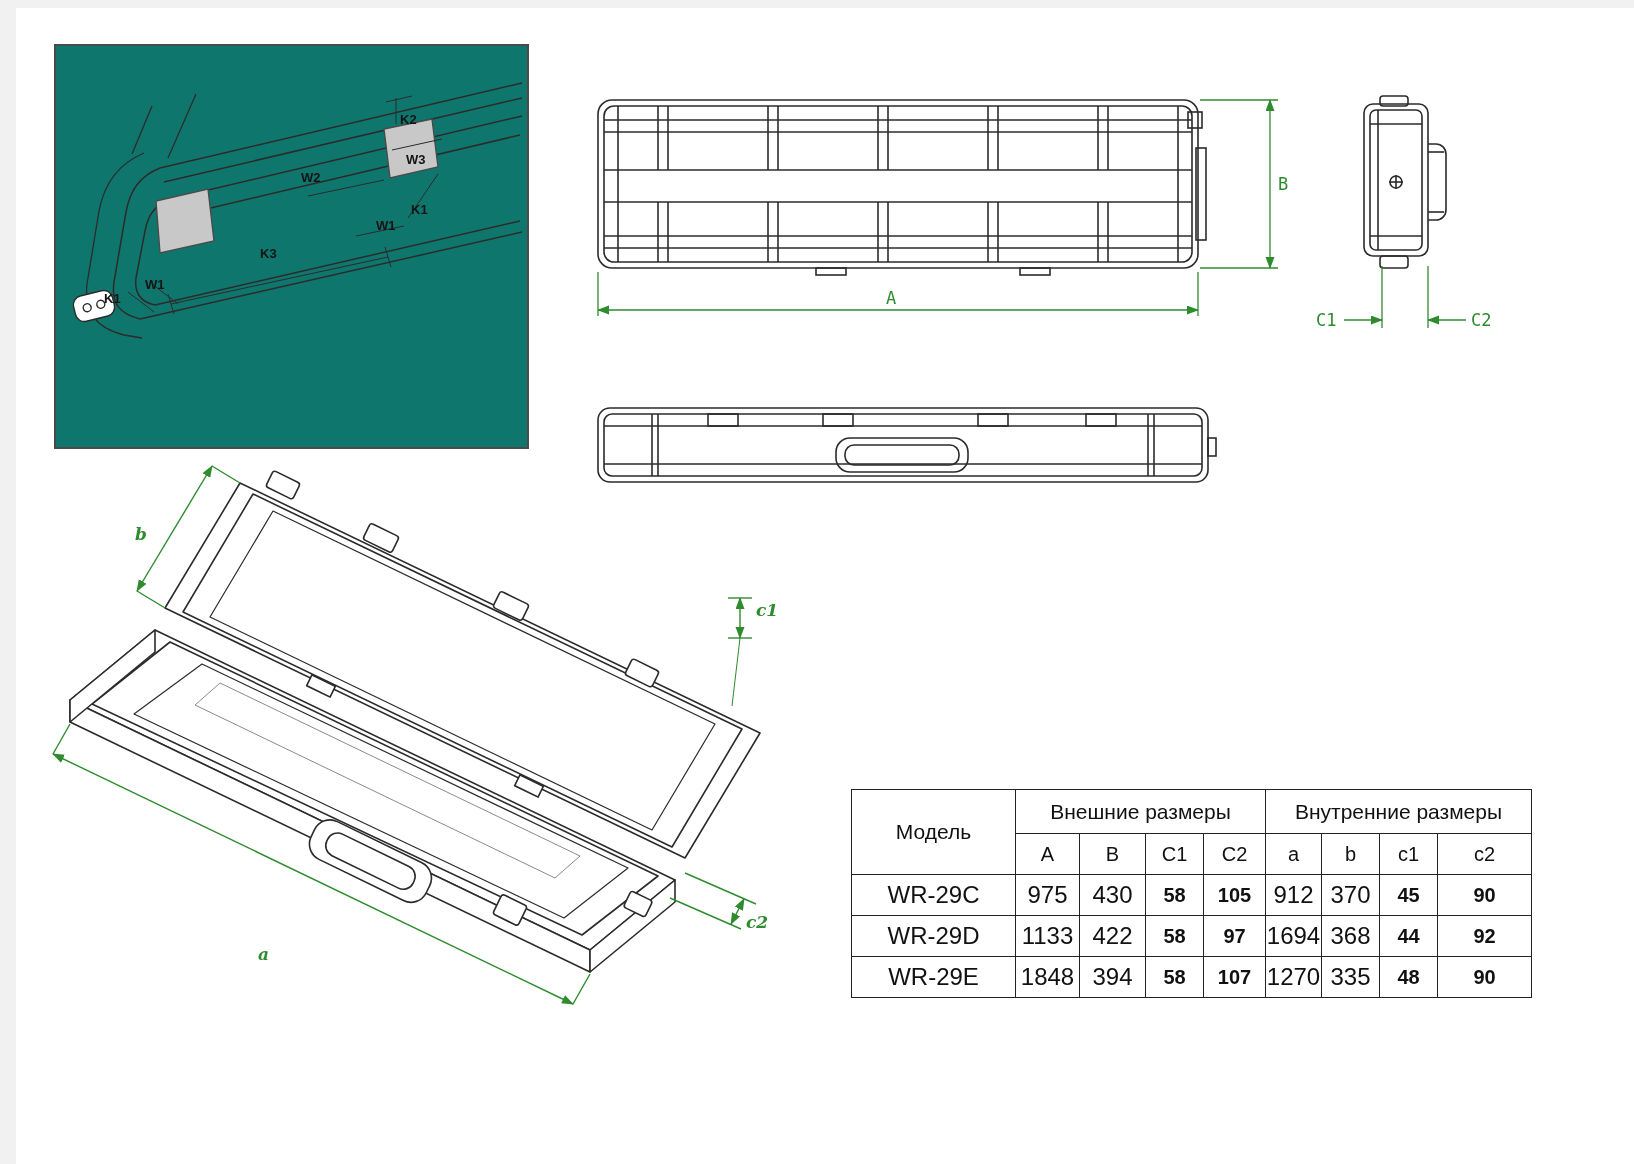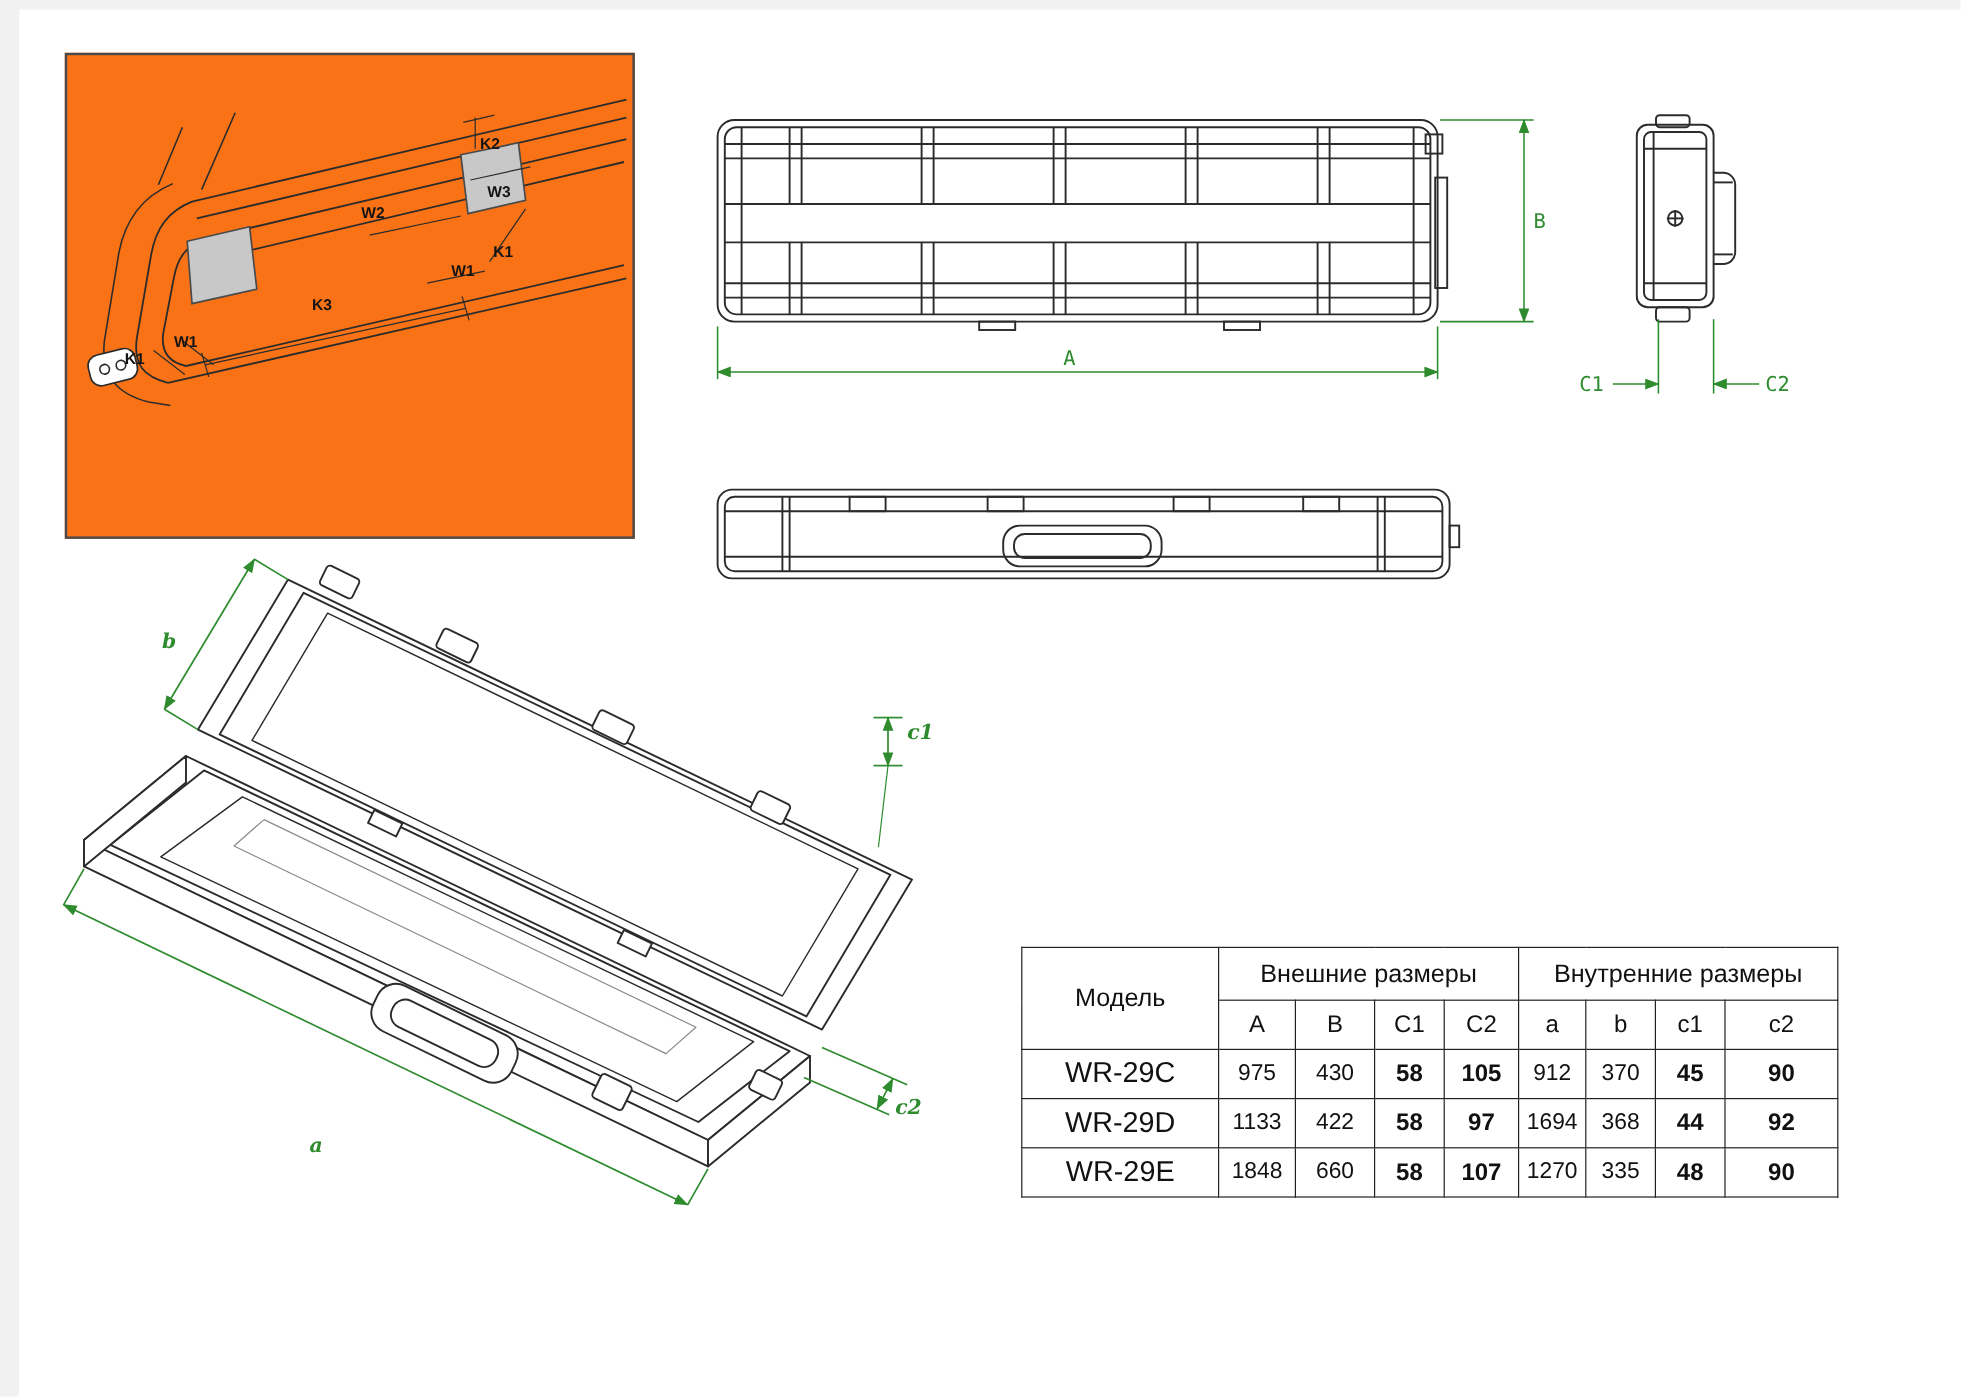--- a/index.html
+++ b/index.html
@@ -1,31 +1,31 @@
 <!DOCTYPE html>
 <html><head>
 <meta charset="utf-8">
 <style>
   html,body{margin:0;padding:0;background:#ffffff;}
   #canvas{position:relative;width:1634px;height:1164px;background:#ffffff;font-family:"Liberation Sans",sans-serif;overflow:hidden;}
   .abs{position:absolute;}
   .edge{background:#f1f1f1;}
-  #inset-panel{left:54px;top:44px;width:471px;height:401px;border:2px solid #4a4a4a;background:#f97316;}
+  #inset-panel{left:54px;top:44px;width:471px;height:401px;border:2px solid #4a4a4a;background:#0f766e;}
   svg{display:block;overflow:visible;}
   svg text{user-select:none;}
   .callout{font-family:"Liberation Sans",sans-serif;font-size:13px;font-weight:bold;fill:#141414;}
   .dim-label{font-family:"DejaVu Sans Mono",monospace;font-size:17px;fill:#2e8b2e;}
   .dim-label-iso{font-family:"DejaVu Serif",serif;font-style:italic;font-weight:bold;font-size:17px;fill:#2e8b2e;}
   .legend{font-family:"Liberation Sans",sans-serif;font-size:14px;font-weight:bold;color:#121212;line-height:16.5px;}
   #spec-table{position:absolute;left:851px;top:789px;border-collapse:collapse;color:#111;table-layout:fixed;padding-left:34px;}
   #spec-table th,#spec-table td{border:1.5px solid #222222;text-align:center;vertical-align:middle;padding:0;background:#fff;}
   #spec-table th{font-weight:normal;font-size:21px;}
   #spec-table tr.hdr th{height:43px;}
   #spec-table tr.sub th{height:40px;font-size:20px;}
-  #spec-table td{font-size:19px;height:40px;}
+  #spec-table td{font-size:24px;height:40px;}
   #spec-table tr.datarow td:nth-child(1){font-size:24px;}
   #spec-table tr.datarow td:nth-child(4),
   #spec-table tr.datarow td:nth-child(5),
   #spec-table tr.datarow td:nth-child(8),
   #spec-table tr.datarow td:nth-child(9){font-weight:bold;font-size:20px;}
 </style>
 </head>
 <body>
 
 <div id="canvas">
@@ -317,21 +317,21 @@
       <td>58</td>
       <td>97</td>
       <td>1694</td>
       <td>368</td>
       <td>44</td>
       <td>92</td>
     </tr>
     <tr class="datarow">
       <td>WR-29E</td>
       <td>1848</td>
-      <td>660</td>
+      <td>394</td>
       <td>58</td>
       <td>107</td>
       <td>1270</td>
       <td>335</td>
       <td>48</td>
       <td>90</td>
     </tr>
   </tbody>
     </table>
 

